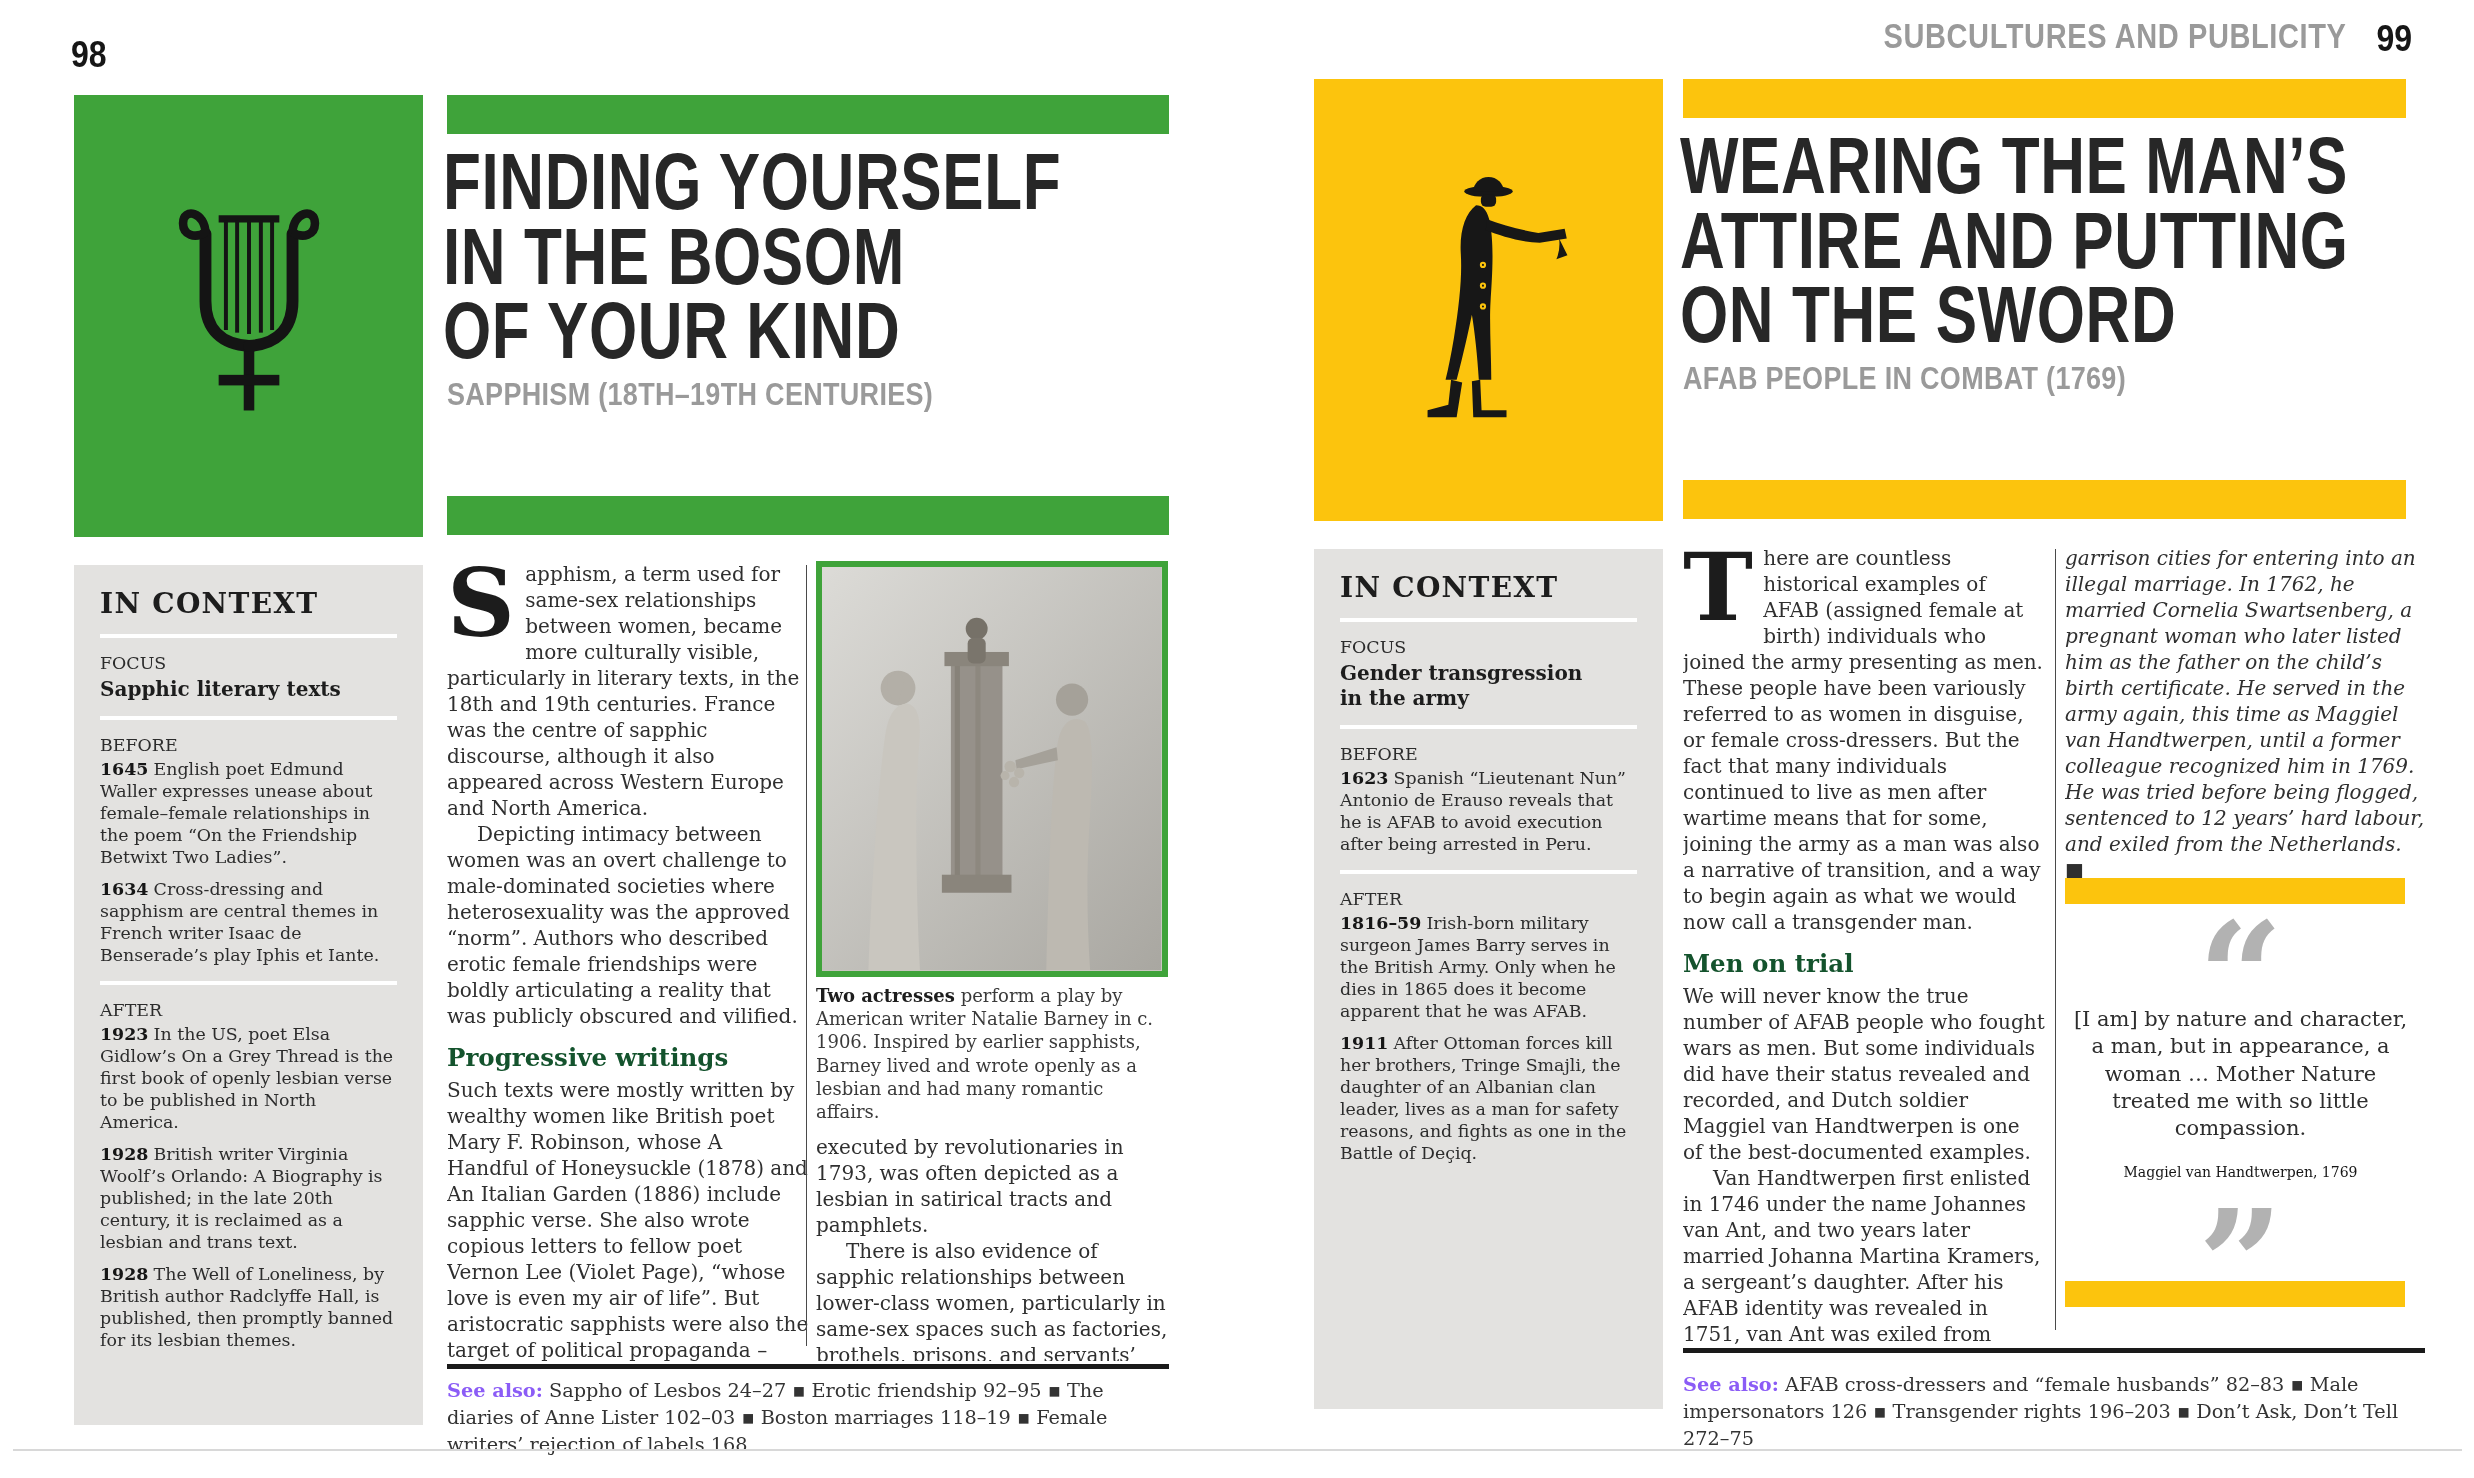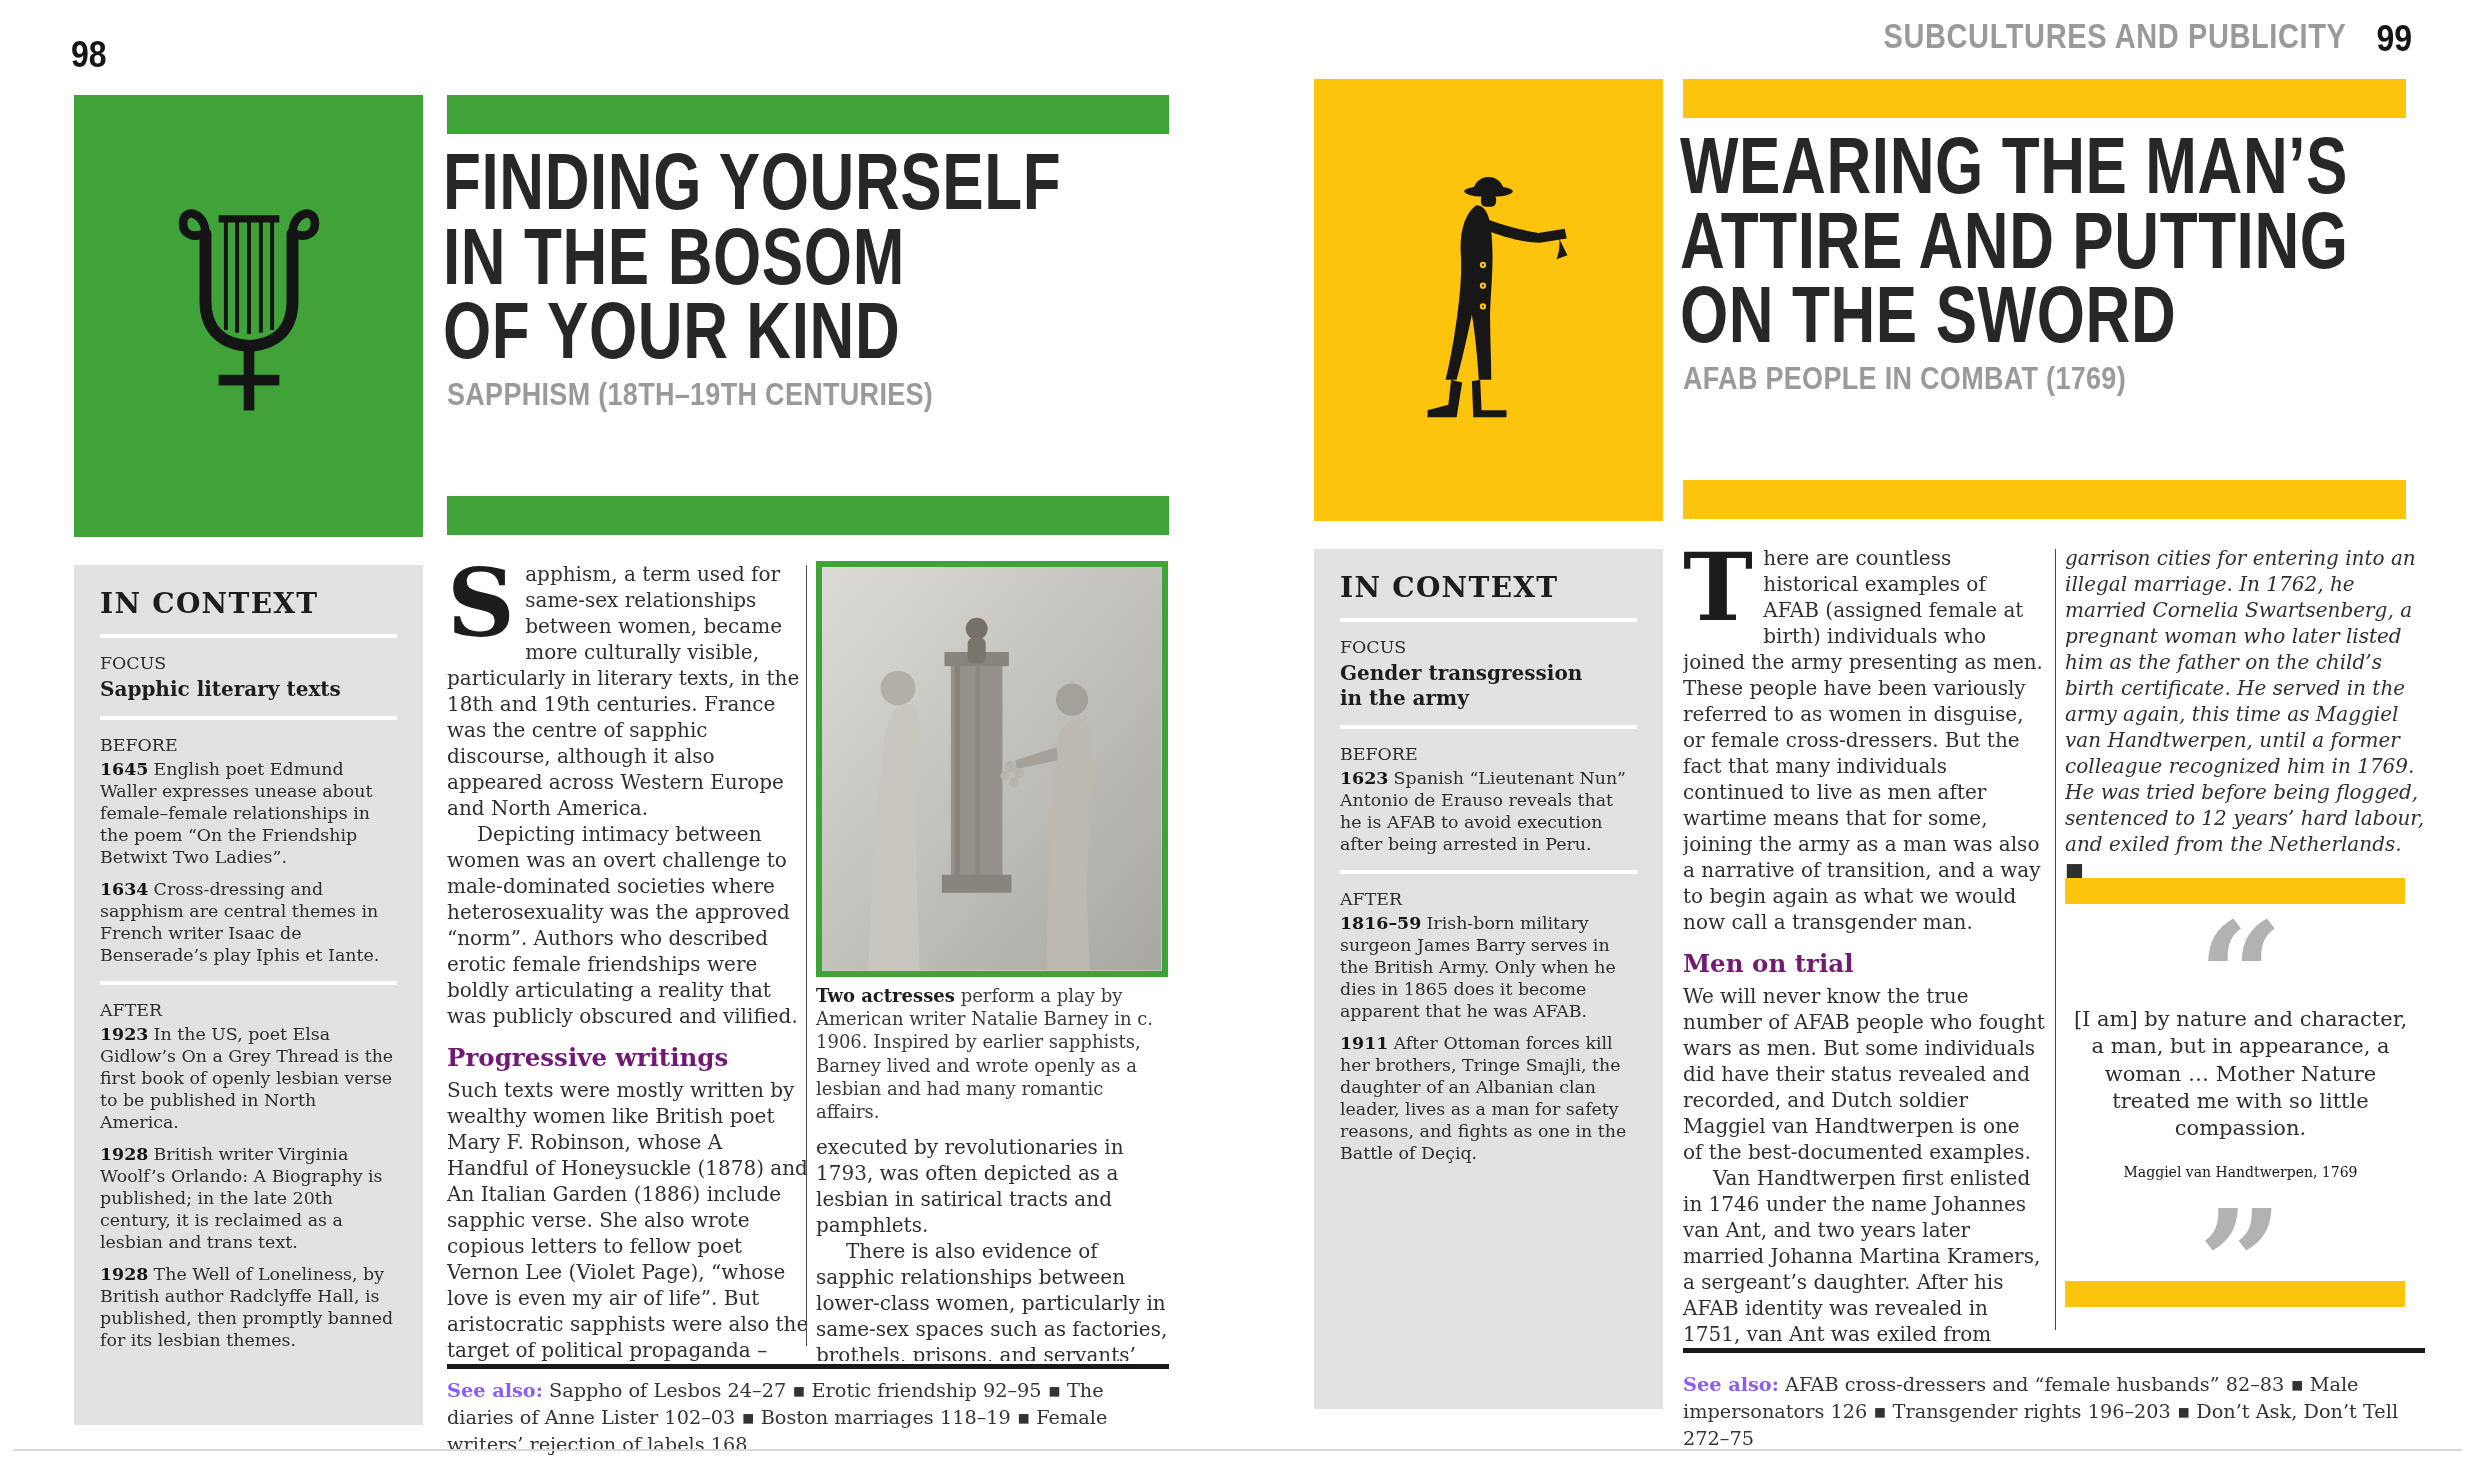--- a/index.html
+++ b/index.html
@@ -42,21 +42,21 @@
   .ic-div{height:3.9px;background:#ffffff;margin:14px 0;}
   .ic-lbl{font-size:17.4px;color:#2c2c2c;margin-bottom:2.6px;line-height:1.3;}
   .ic-focus{font-weight:bold;font-size:20px;line-height:1.25;color:#1d1d1d;}
   .ic-entry{font-size:17.4px;line-height:1.26;color:#2c2c2c;margin-bottom:10.3px;}
   .ic-entry .yr{font-weight:bold;color:#161616;margin-right:5.2px;}
 
   
   .body-col{font-size:20px;line-height:1.3;color:var(--ink);overflow:hidden;}
   .para{margin:0;}
   .para.ind{text-indent:30px;}
-  .sec-head{font-weight:bold;font-size:24.5px;color:#701a75;margin:15.5px 0 5.2px 0;line-height:1.1;}
+  .sec-head{font-weight:bold;font-size:24.5px;color:#14532d;margin:15.5px 0 5.2px 0;line-height:1.1;}
   .dropcap{float:left;font-weight:bold;font-size:94px;line-height:0.78;padding:6.4px 10.3px 0 0;color:#1c1c1c;}
 
   .col-rule{background:#4a4a4a;}
 
   
   .photo-frame{border:6.4px solid var(--green);background:#c9c6c0;}
   .caption{font-size:18px;line-height:1.29;color:#3a3a3a;}
   .cap-b{font-weight:bold;color:#1d1d1d;}
 
   

